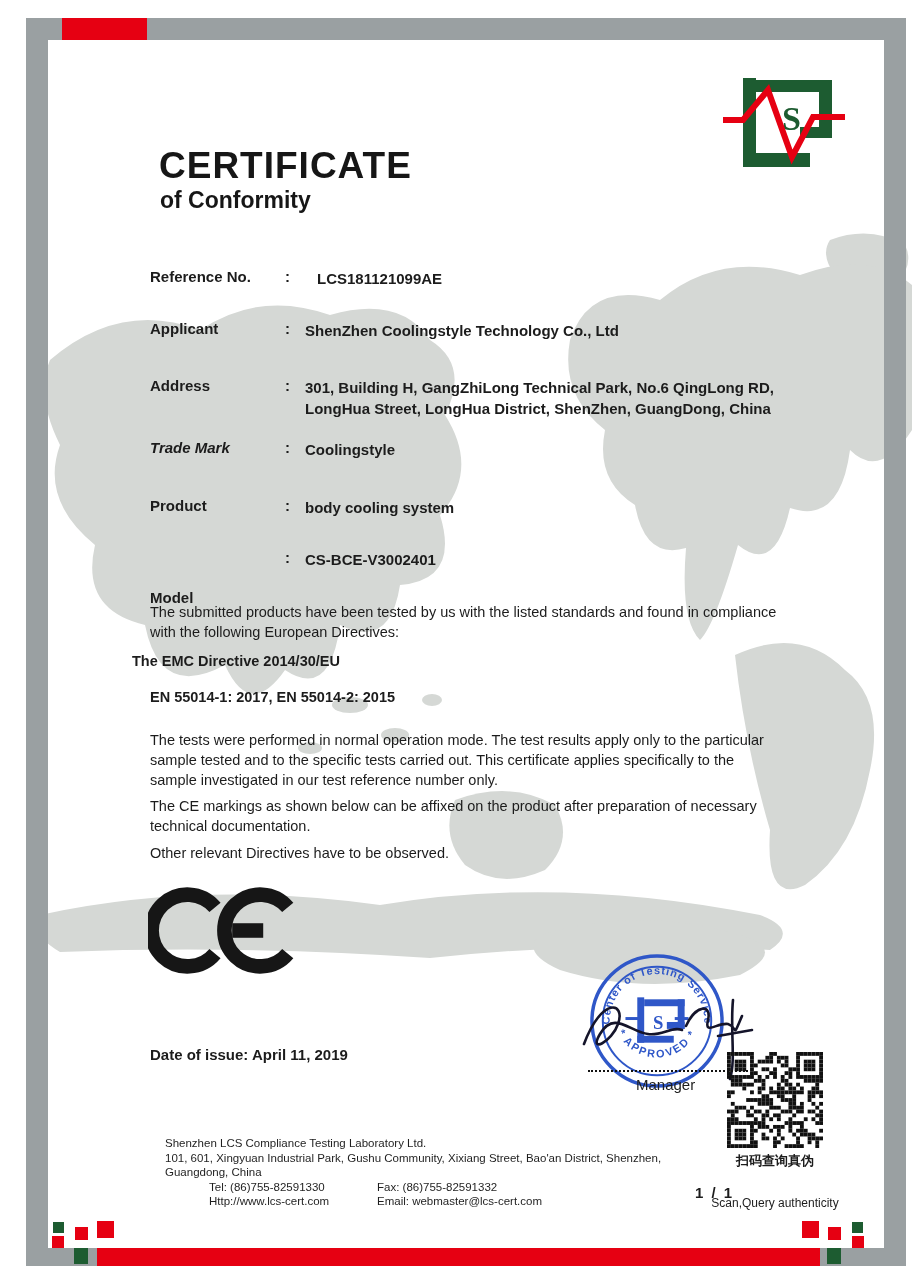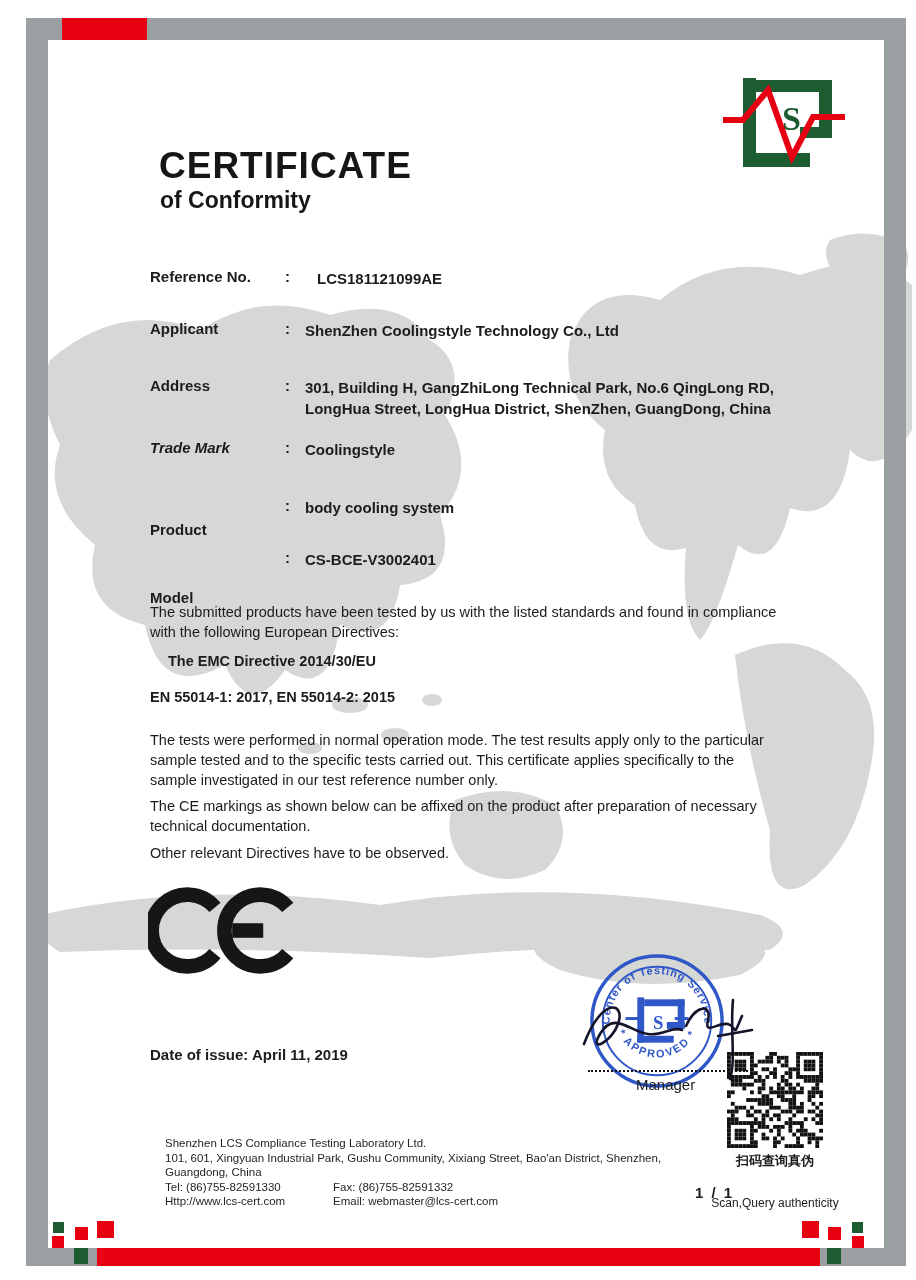--- a/index.html
+++ b/index.html
@@ -17,21 +17,21 @@
   .title       { font-size:37px; font-weight:700; letter-spacing:1px; color:#161616;}
   .subtitle    { font-size:23px; font-weight:700; color:#161616;}
   .field-label { font-size:15px; font-weight:700; }
   .field-colon { font-size:15px; font-weight:700; }
   .field-value { font-size:15px; font-weight:700; line-height:21px; }
   .para        { font-size:14.5px; line-height:20px; width:628px; }
   .para.bold   { font-weight:700; }
   .date-line   { font-size:15px; font-weight:700; }
   .footer-txt  { font-size:11.5px; line-height:14.5px; color:#1f1f1f; }
   .footer-row  { display:flex; }
-  .footer-row span:first-child { width:168px; }
+  .footer-row span:first-child { width:168px;margin-left:44px; }
   .qr-caption-zh { font-size:13px; font-weight:700; text-align:center; width:150px; }
   .qr-caption-en { font-size:12px; text-align:center; width:150px; }
   .page-num     { font-size:15px; font-weight:700; letter-spacing:2px; }
   .manager      { font-size:15px; color:#1d1d1d; }
   .dotted-line  { border-top:2.5px dotted #121212; width:160px; }
   .content { z-index:2; }
   #map-watermark { z-index:0; }
 </style>
 </head>
 <body>
@@ -104,30 +104,30 @@
   <div class="abs content field-value" style="left:305px;top:320px;width:480px;">ShenZhen Coolingstyle Technology Co., Ltd</div>
 
   <div class="abs content field-label" style="left:150px;top:377px;">Address</div>
   <div class="abs content field-colon" style="left:285px;top:377px;">:</div>
   <div class="abs content field-value" style="left:305px;top:377px;width:478px;">301, Building H, GangZhiLong Technical Park, No.6 QingLong RD, LongHua Street, LongHua District, ShenZhen, GuangDong, China</div>
 
   <div class="abs content field-label" style="left:150px;top:439px;font-style:italic;">Trade Mark</div>
   <div class="abs content field-colon" style="left:285px;top:439px;">:</div>
   <div class="abs content field-value" style="left:305px;top:439px;width:480px;">Coolingstyle</div>
 
-  <div class="abs content field-label" style="left:150px;top:497px;margin-top:24px;">Product</div>
+  <div class="abs content field-label" style="left:150px;top:497px;">Product</div>
   <div class="abs content field-colon" style="left:285px;top:497px;">:</div>
   <div class="abs content field-value" style="left:305px;top:497px;width:480px;">body cooling system</div>
 
   <div class="abs content field-label" style="left:150px;top:549px;margin-top:40px;">Model</div>
   <div class="abs content field-colon" style="left:285px;top:549px;">:</div>
   <div class="abs content field-value" style="left:305px;top:549px;width:480px;">CS-BCE-V3002401</div>
 
   <div class="abs content para" style="left:150px;top:602px;">The submitted products have been tested by us with the listed standards and found in compliance with the following European Directives:</div>
-  <div class="abs content para bold" style="left:168px;top:651px;">The EMC Directive 2014/30/EU</div>
+  <div class="abs content para bold" style="left:132px;top:651px;">The EMC Directive 2014/30/EU</div>
   <div class="abs content para bold" style="left:150px;top:687px;">EN 55014-1: 2017, EN 55014-2: 2015</div>
   <div class="abs content para" style="left:150px;top:730px;">The tests were performed in normal operation mode. The test results apply only to the particular sample tested and to the specific tests carried out. This certificate applies specifically to the sample investigated in our test reference number only.</div>
   <div class="abs content para" style="left:150px;top:796px;">The CE markings as shown below can be affixed on the product after preparation of necessary technical documentation.</div>
   <div class="abs content para" style="left:150px;top:843px;">Other relevant Directives have to be observed.</div>
 
   <svg class="abs content" style="left:148px;top:882px;" width="147" height="97" viewBox="0 0 150 100">
     <g stroke="#161616" stroke-width="15" fill="none">
       <path d="M68.3,26.2 A37,37 0 1 0 68.3,73.8"></path>
       <path d="M143.3,26.2 A37,37 0 1 0 143.3,73.8"></path>
     </g>

